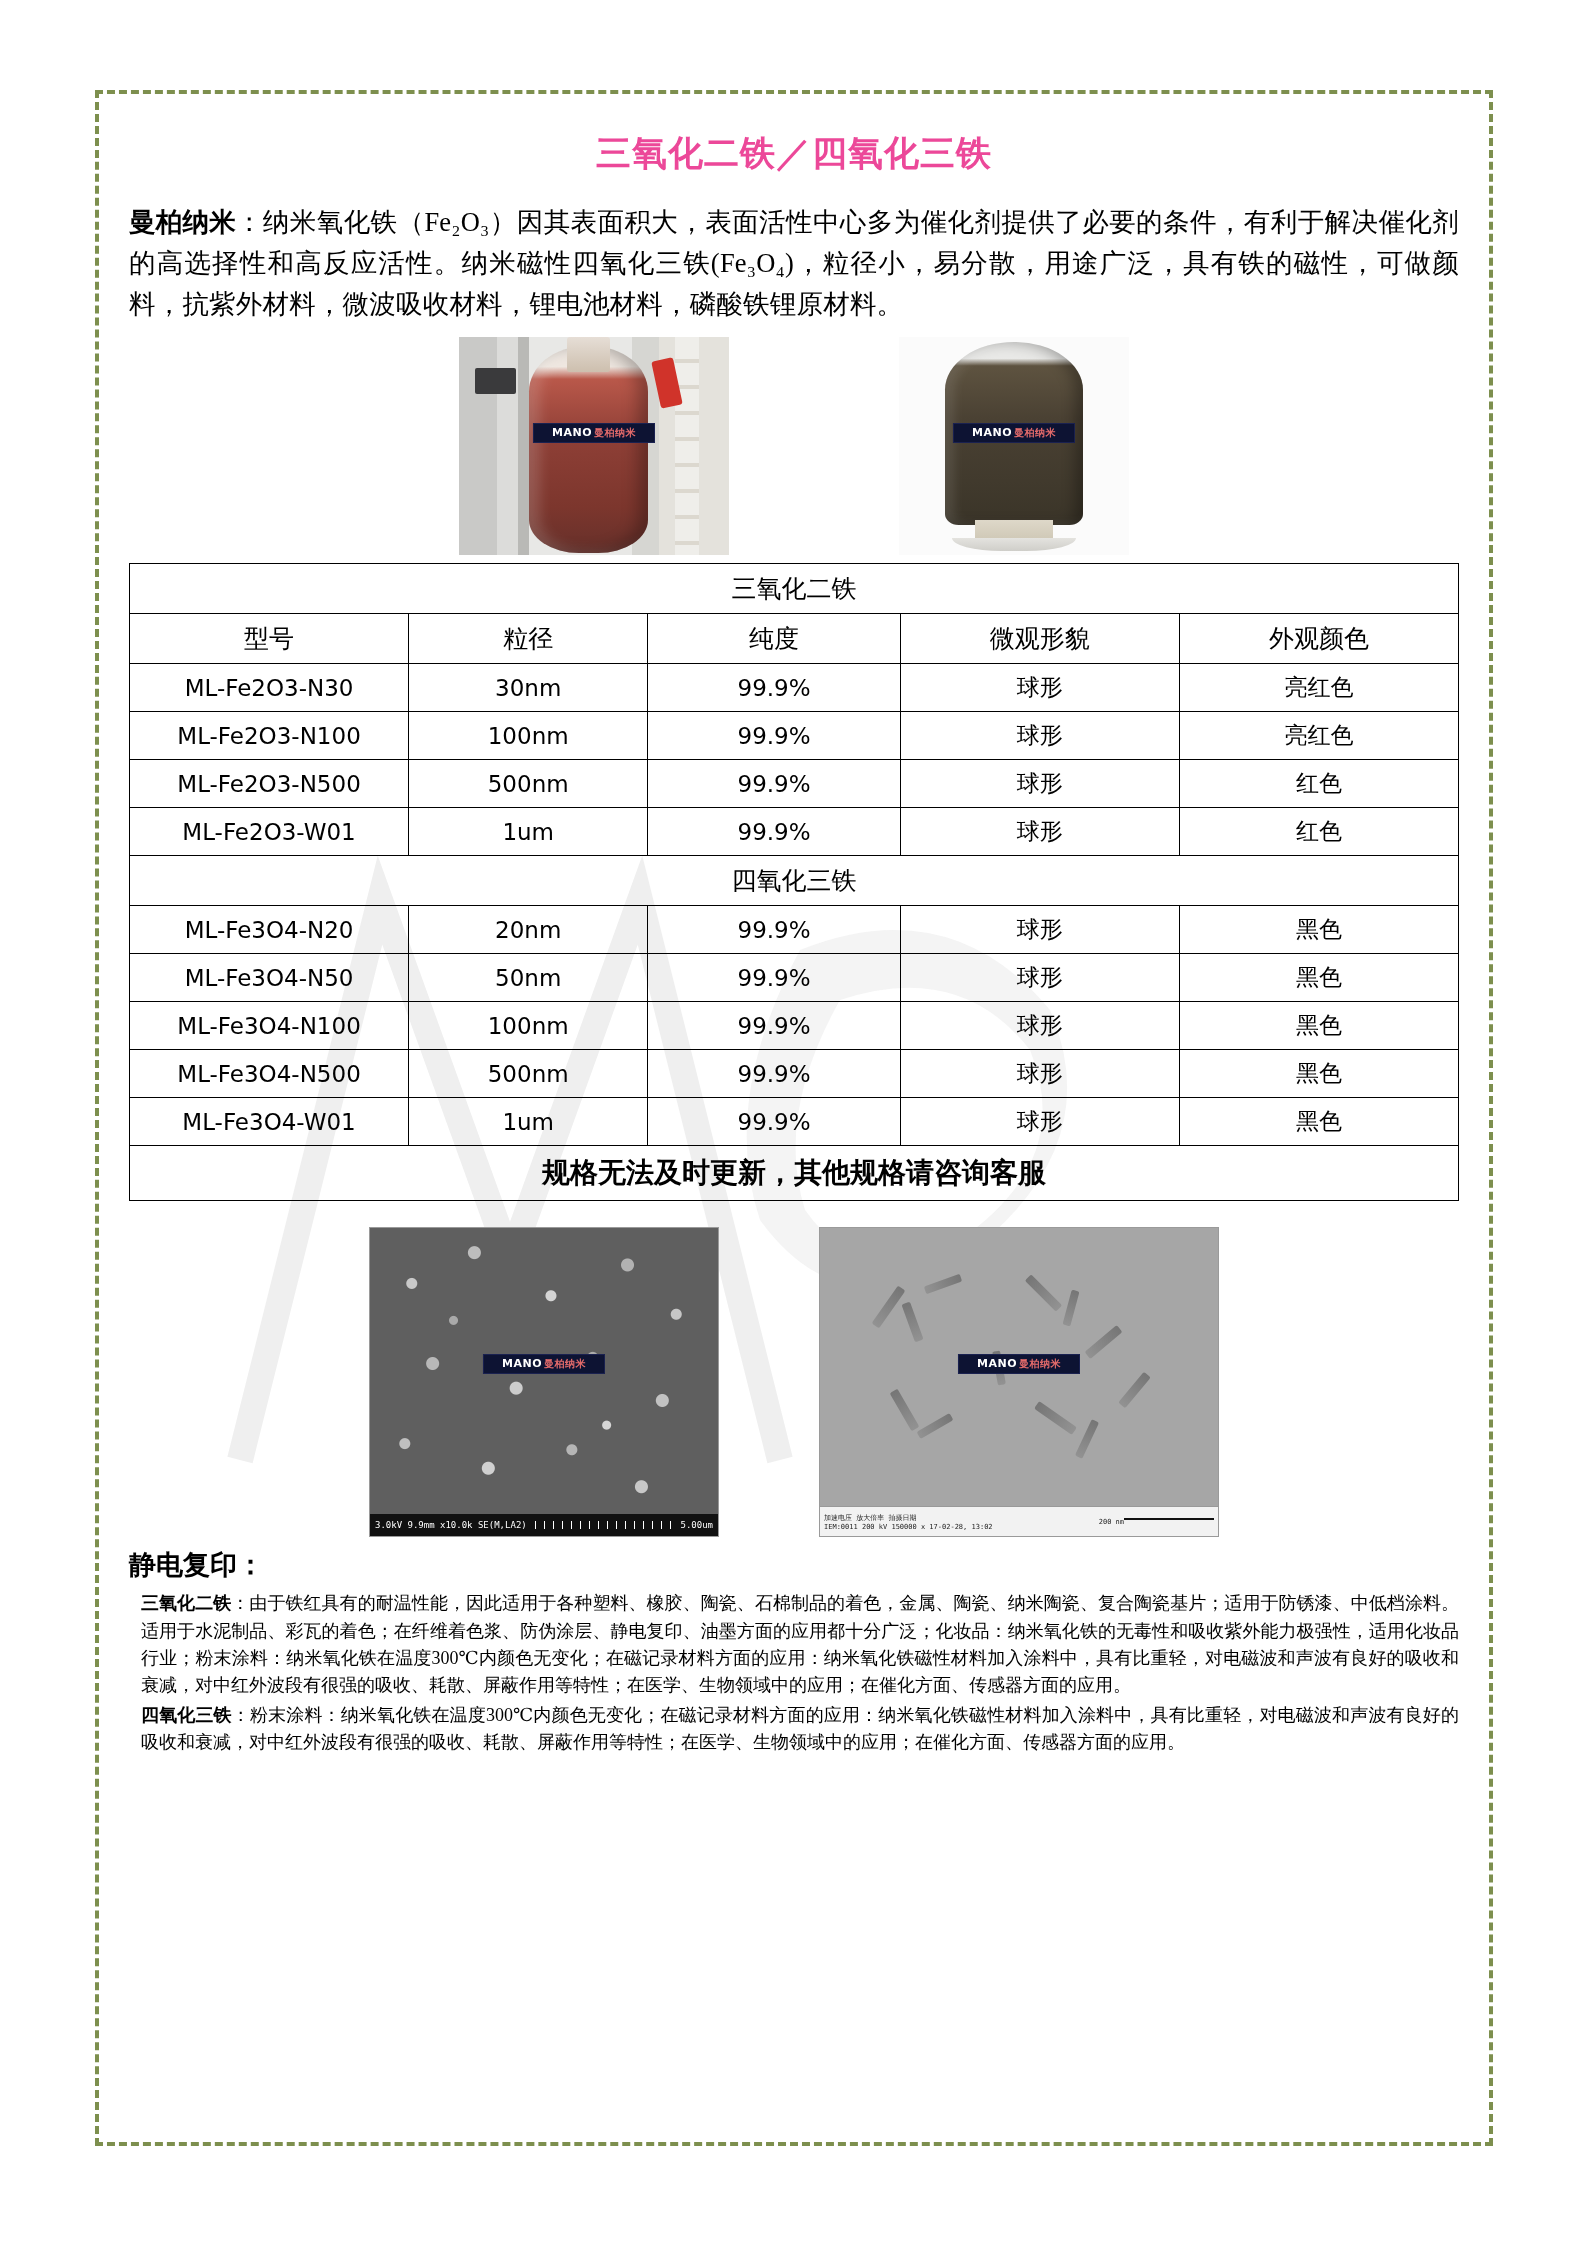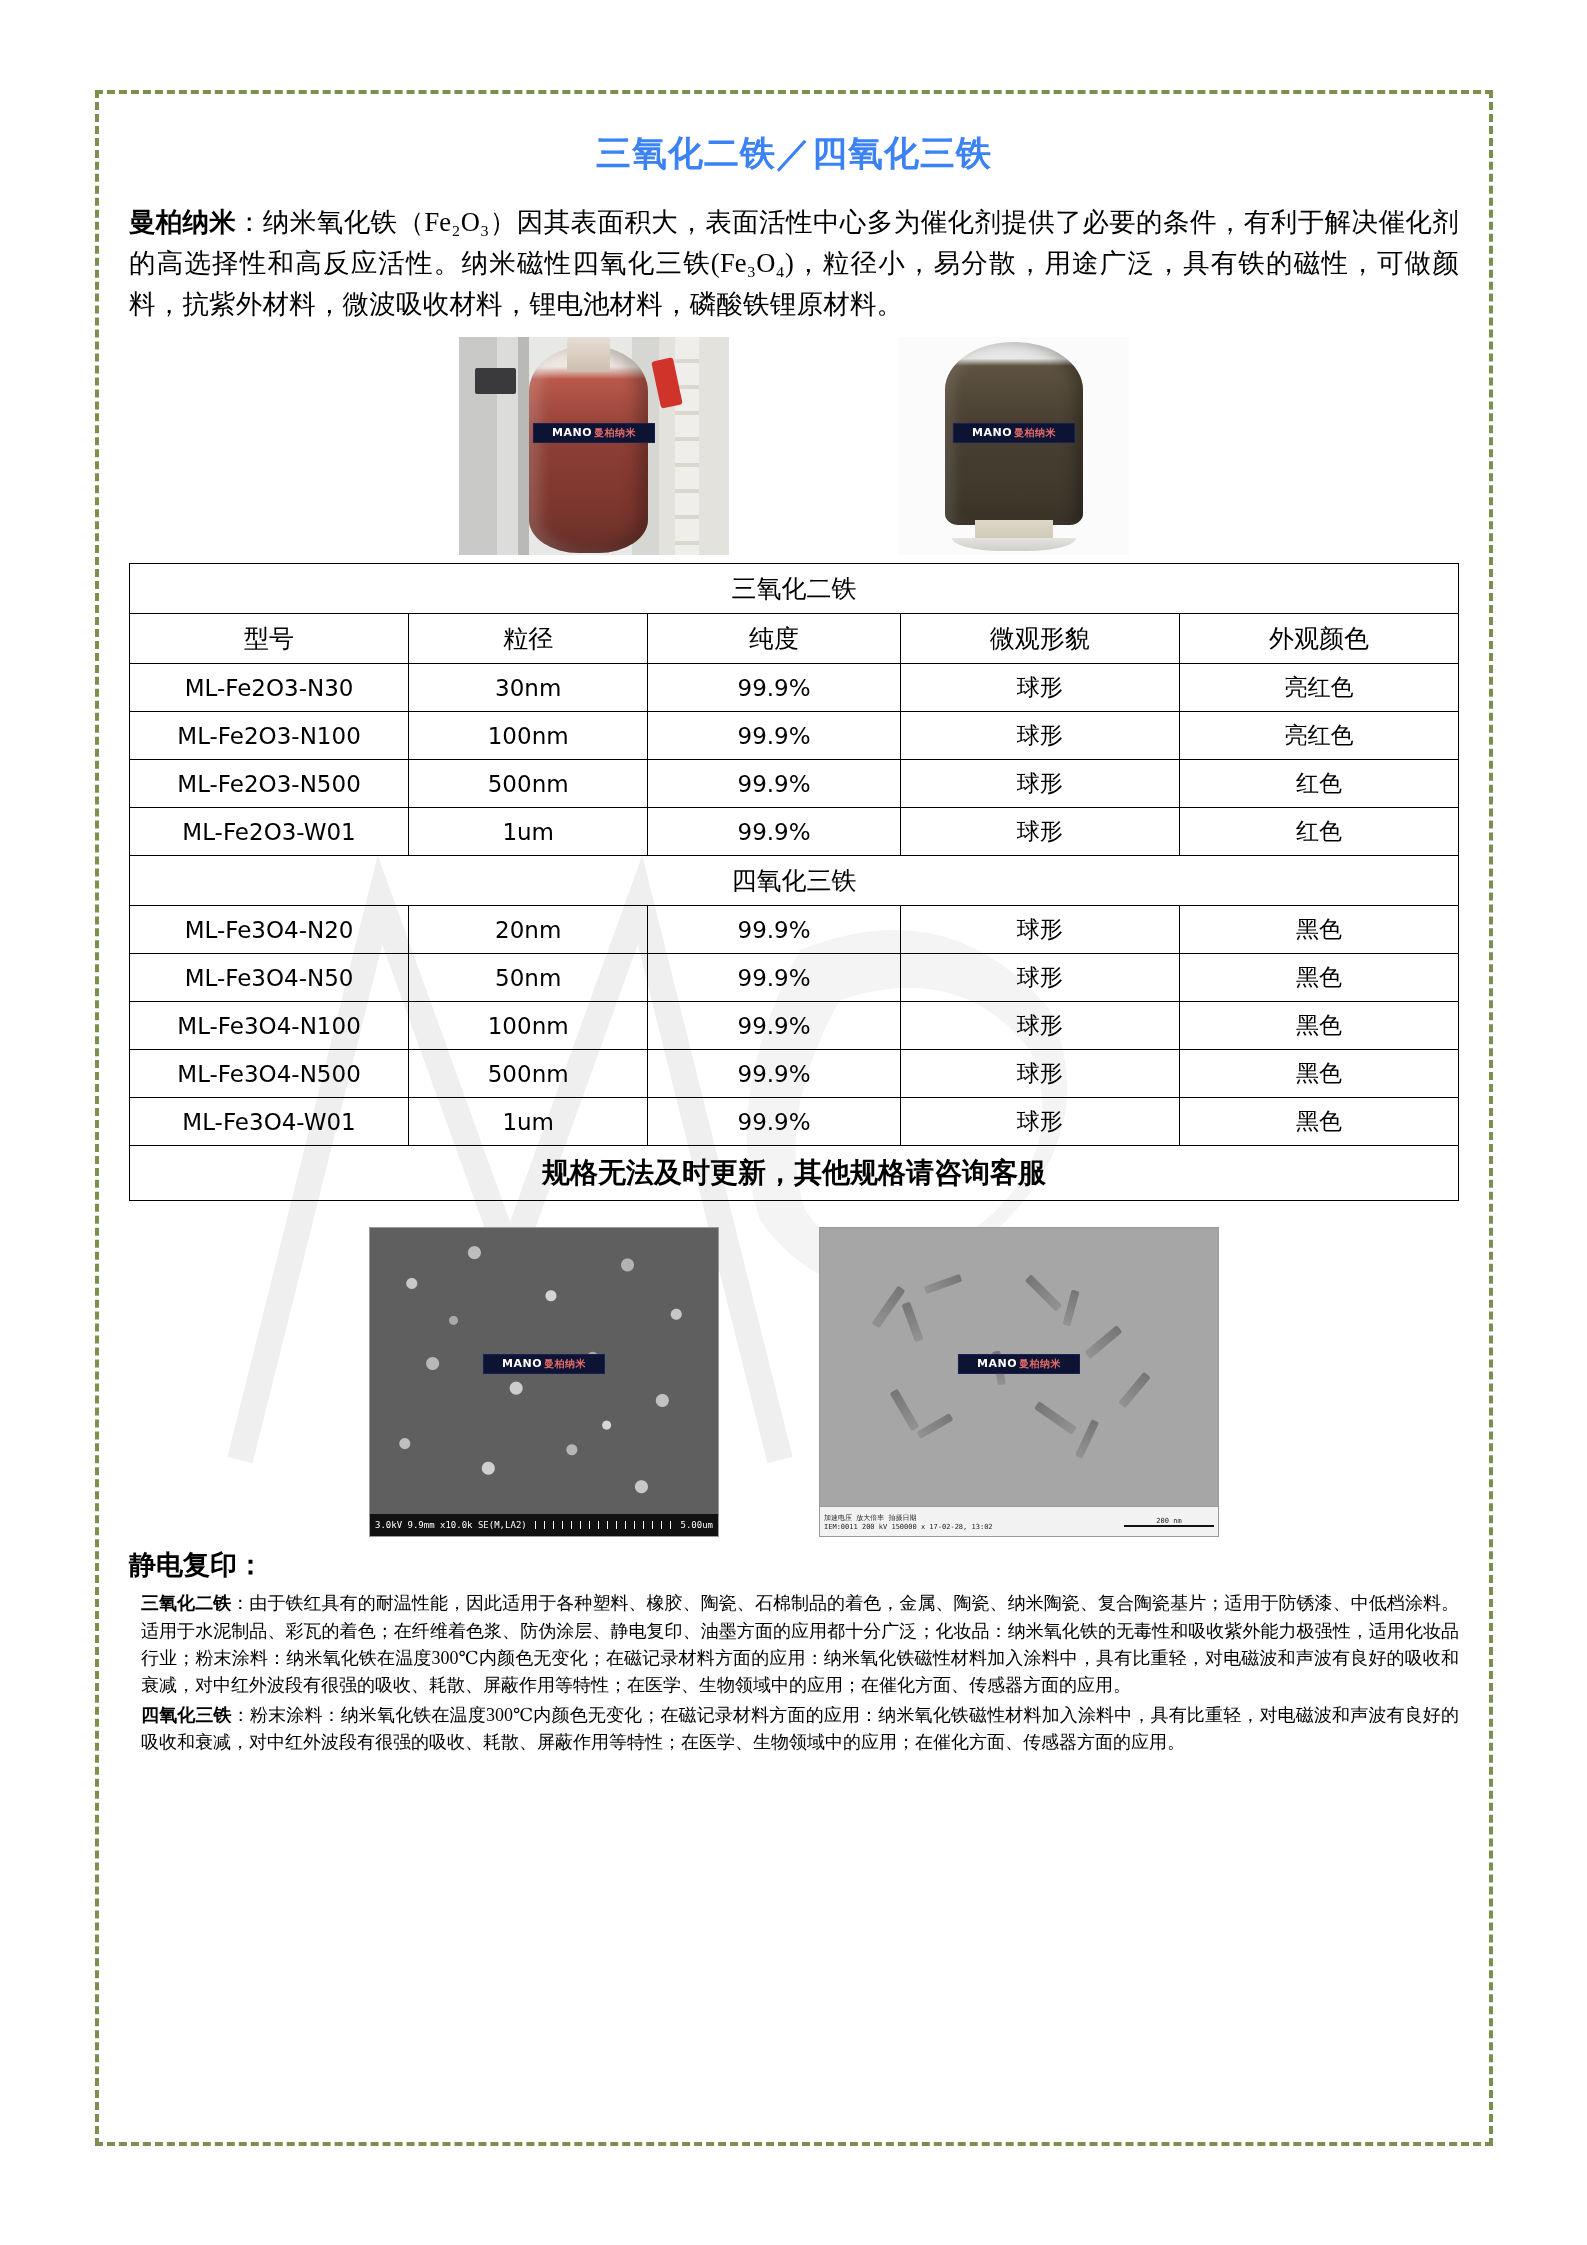--- a/index.html
+++ b/index.html
@@ -49,21 +49,21 @@
   }
 
   
   .doc-title {
     text-align: center;
     font-family: "DejaVu Sans", sans-serif;
     font-weight: bold;
     font-size: 35px;
     letter-spacing: 1px;
     margin: 14px 0 24px 0;
-    color: #3b82f6;
+    color: #ec4899;
   }
 
   
   .para {
     font-size: 26.5px;
     line-height: 1.55;
     text-align: justify;
     margin: 0 0 2px 0;
     letter-spacing: 0.2px;
   }
@@ -238,21 +238,21 @@
     opacity:.85;
   }
   .tem-bar {
     position:absolute; left:0; right:0; bottom:0; height:30px;
     background:#f2f2f2; border-top:1px solid #999;
     font-family:"DejaVu Sans Mono", monospace; font-size:7px;
     color:#222;
     display:flex; align-items:center; padding: 0 4px; gap: 48px;
   }
   .tem-scale {
-    margin-left:auto; display:flex; flex-direction:column; align-items:center;
+    margin-left:auto; display:flex; align-items:flex-start;
   }
   .tem-scale .line { width:90px; height:2px; background:#111; }
 
   
   .app-head {
     font-family: "DejaVu Sans", sans-serif;
     font-weight: bold;
     font-size: 27px;
     margin: 10px 0 6px 0;
   }

